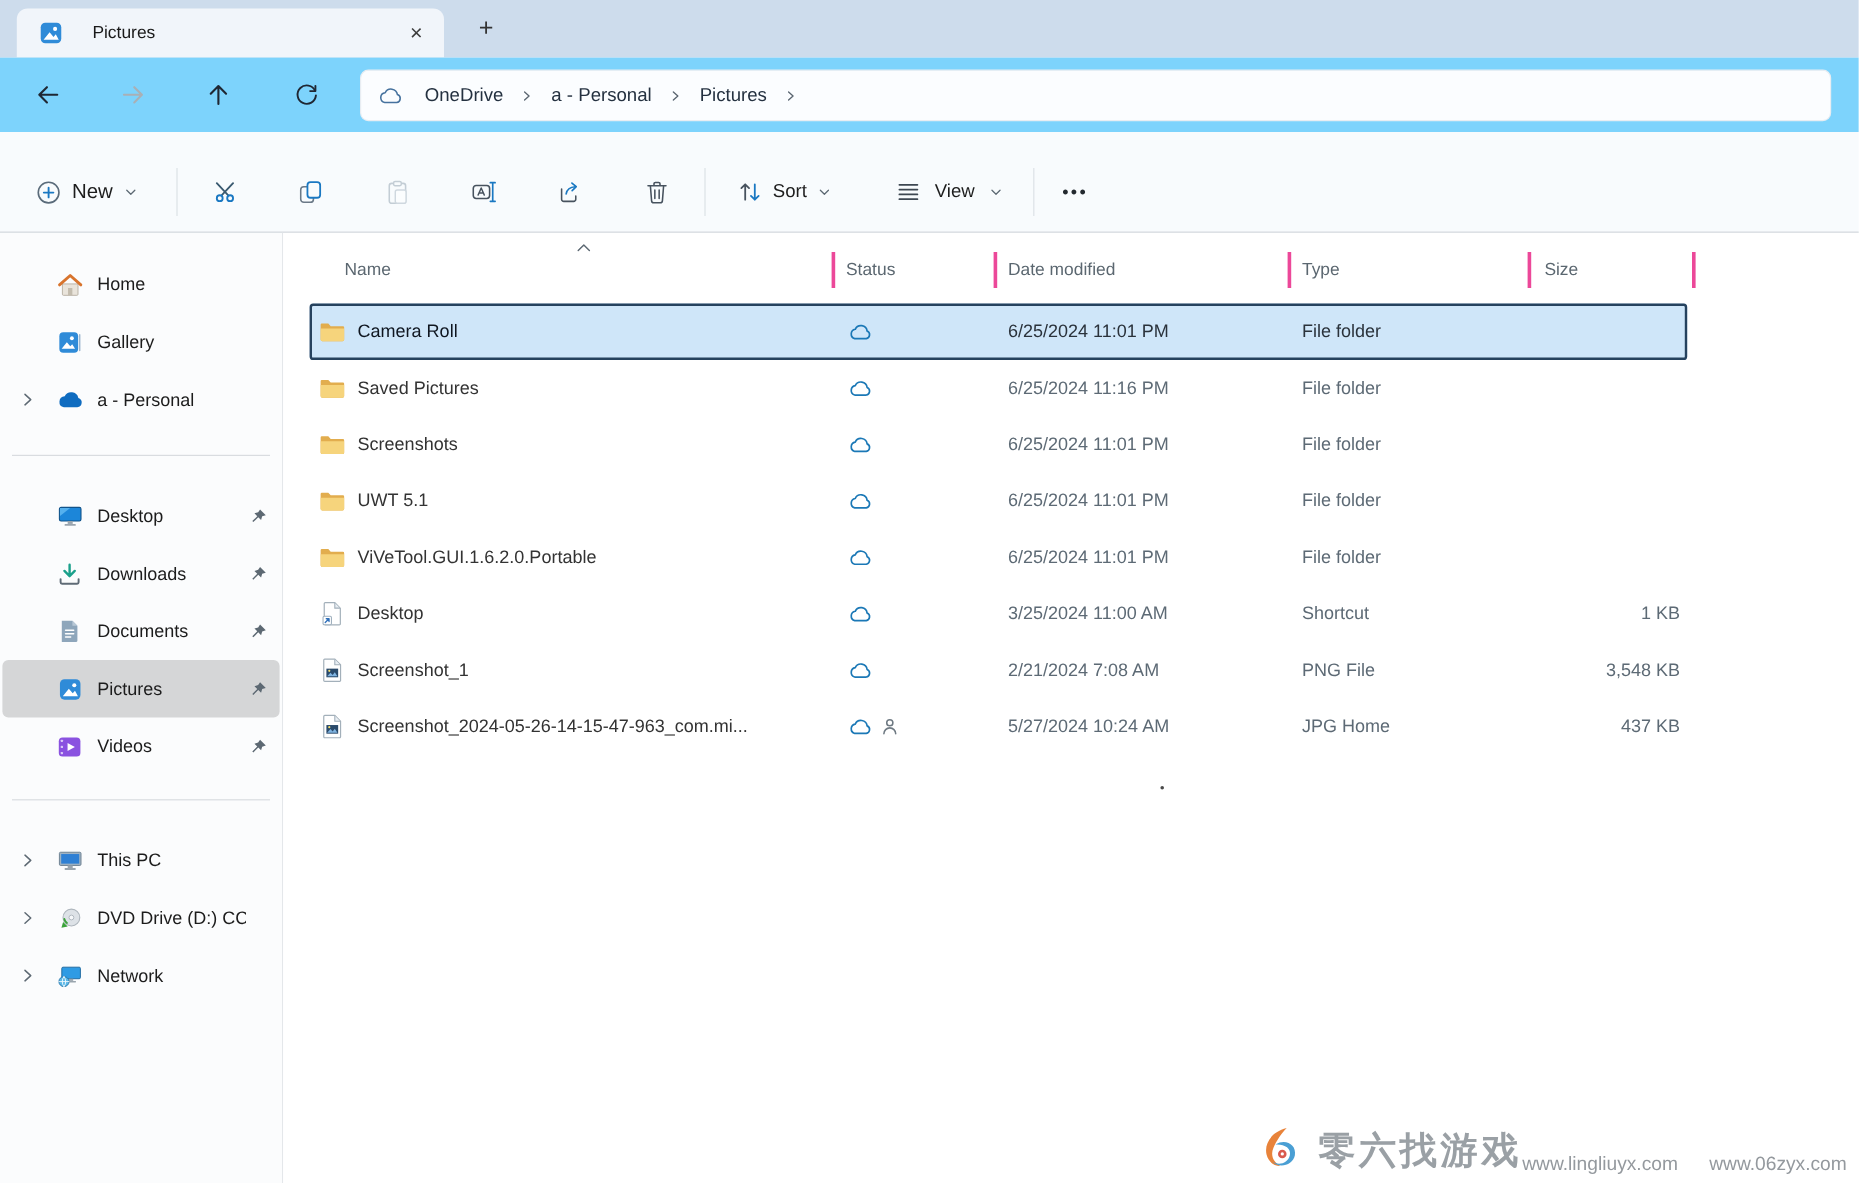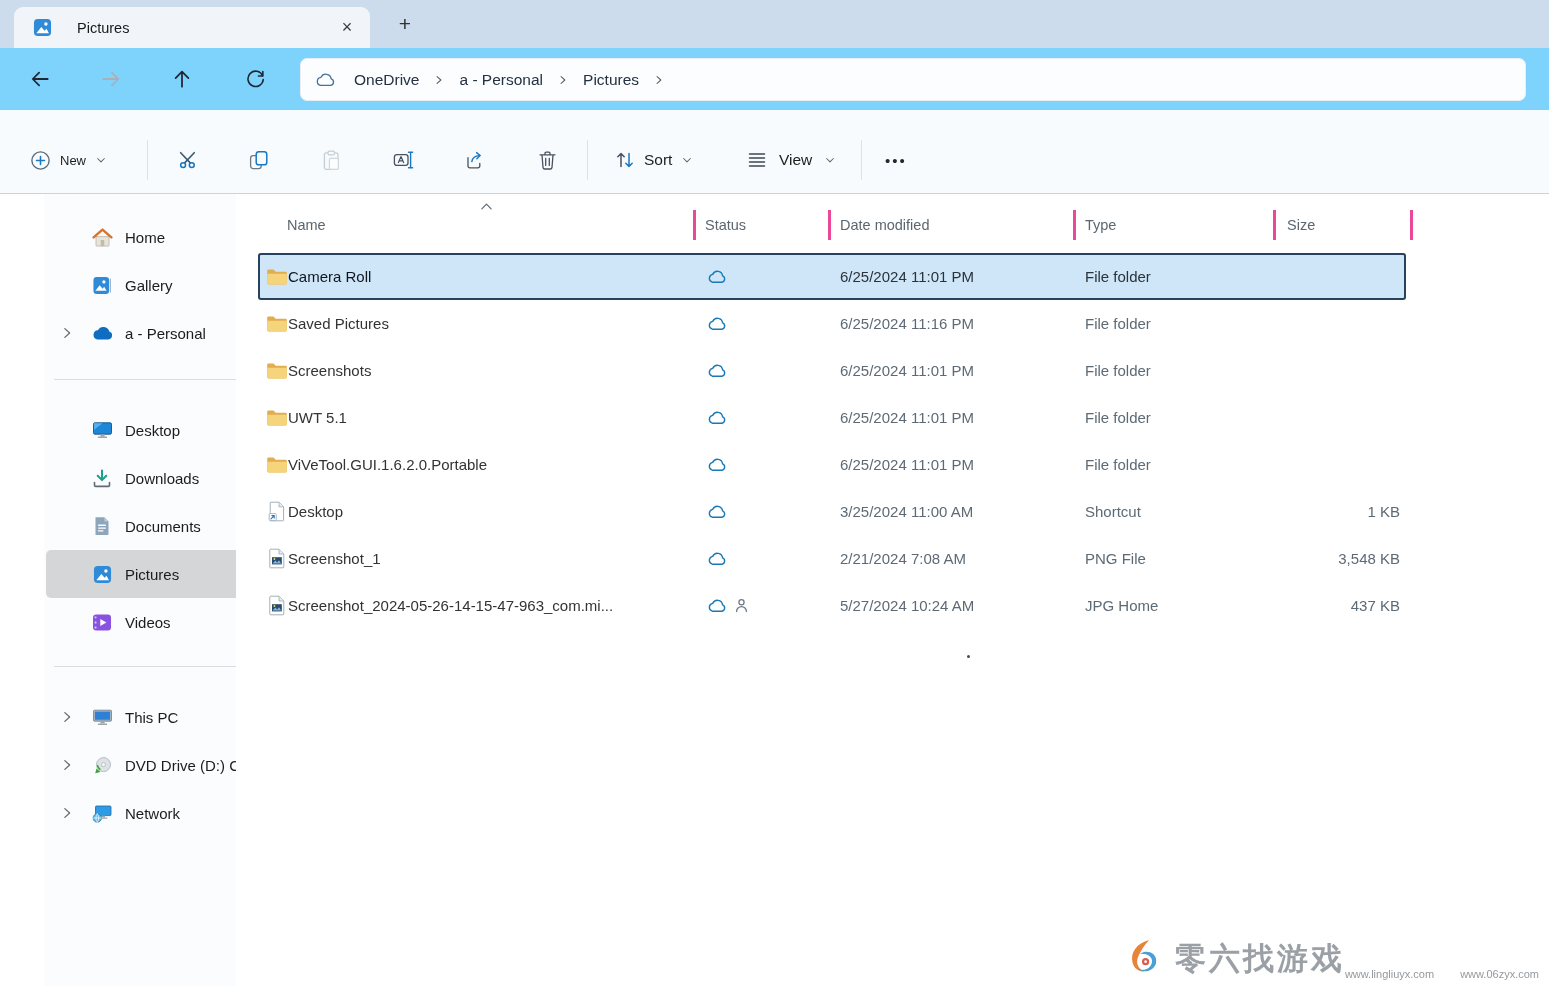--- a/index.html
+++ b/index.html
@@ -26,33 +26,33 @@
   .nav-back { left:23px; } .nav-fwd { left:94px; } .nav-up { left:165px; } .nav-refresh { left:238px; }
   .addressbar { position:absolute; left:300px; top:10px; width:1226px; height:43px; background:#fbfdff;
                 border:1px solid #e8edf2; border-radius:7px; display:flex; align-items:center; padding:0 14px; }
   .crumb { font-size:15.5px; color:#243140; padding:4px 8px; border-radius:4px; }
   .crumb-sep { padding:0 6px; display:flex; align-items:center; }
   .addr-cloud { margin-right:10px; display:flex; align-items:center; }
 
   
   .toolbar { position:absolute; top:110px; left:0; right:0; height:84px; background:#f8fbfd; border-bottom:1px solid #ccd2d7; }
   .tb-new { position:absolute; left:20px; top:139px; height:42px; display:flex; align-items:center; gap:9px; padding:0 10px; border-radius:5px; }
-  .tb-new-label { font-size:13px; color:#1d1d1d;text-align:center; }
+  .tb-new-label { font-size:17px; color:#1d1d1d;text-align:center; }
   .tb-iconbtn { position:absolute; top:138px; width:44px; height:44px; display:flex; align-items:center; justify-content:center; border-radius:5px; }
   .tb-cut{left:166px;} .tb-copy{left:237px;} .tb-paste{left:309px;} .tb-rename{left:381px;} .tb-share{left:453px;} .tb-delete{left:525px;}
   .tb-divider { position:absolute; top:140px; width:1px; height:40px; background:#dde2e6; }
   .tb-d1{left:147px;} .tb-d2{left:587px;} .tb-d3{left:861px;}
   .tb-drop { position:absolute; top:139px; height:42px; display:flex; align-items:center; gap:9px; padding:0 11px; border-radius:5px; }
   .tb-sort{left:604px;} .tb-view{left:736px;gap:12px;}
   .tb-drop-label { font-size:15.5px; color:#1d1d1d; }
   .tb-more { position:absolute; left:874px; top:139px; width:44px; height:42px; display:flex; align-items:center; justify-content:center;
              font-size:15px; letter-spacing:2px; color:#23292f; border-radius:5px; }
 
   
-  .sidebar { position:absolute; top:194px; left:0; width:236px; bottom:0; background:#fbfcfd; border-right:1px solid #e4e7ea; padding-top:19px;margin-left:44px; }
+  .sidebar { position:absolute; top:194px; left:0; width:236px; bottom:0; background:#fbfcfd; border-right:1px solid #e4e7ea; padding-top:19px; }
   .side-item { height:48px; display:flex; align-items:center; padding:0 12px 0 16px; font-size:15px; color:#1c1c1c; }
   .side-item.selected { background:#d5d6d7; border-radius:5px; margin:0 2px; padding:0 10px 0 14px; }
   .side-chevron { width:30px; display:flex; align-items:center; }
   .side-icon { width:24px; display:flex; align-items:center; justify-content:center; margin-right:11px; }
   .side-label { flex:1; white-space:nowrap; overflow:hidden; }
   .side-pin { width:18px; display:flex; align-items:center; justify-content:flex-end; }
   .side-divider { height:1px; background:#d9dce0; margin:22px 10px 26px 10px; }
   .side-divider.second { margin:20px 10px 26px 10px; }
 
   
@@ -60,35 +60,35 @@
   .listhead { position:absolute; left:22px; top:9px; display:grid; grid-template-columns:438px 135px 245px 200px 137px;
               align-items:center; height:44px; font-size:14.5px; color:#5b6770; }
   .lh-cell { height:30px; display:flex; align-items:center; border-right:3px solid #ec4899; padding-left:9px; position:relative; }
   .lh-name { padding-left:29px; }
   .lh-size { padding-left:11px; }
   .sort-caret { position:absolute; left:222px; top:-8px; }
   .rows { position:absolute; left:22px; top:59px; }
   .row { width:1148px; height:47px; display:grid; grid-template-columns:438px 135px 245px 200px 130px;
          align-items:center; font-size:15px; border-radius:3px; }
   .row.selected { background:var(--sel-bg); outline:2px solid var(--sel-border); outline-offset:-2px; }
-  .c-name { display:flex; align-items:center; gap:0; padding-left:8px; color:#333; overflow:hidden; white-space:nowrap; }
+  .c-name { display:flex; align-items:center; gap:10px; padding-left:8px; color:#333; overflow:hidden; white-space:nowrap; }
   .c-status { padding-left:11px; display:flex; align-items:center; gap:7px; }
   .c-date, .c-type { padding-left:9px; color:#5d6a75; }
   .c-size { text-align:right; padding-right:6px; color:#5d6a75; }
   .row.selected .c-name { color:#0f1620; }
   .row.selected .c-date, .row.selected .c-type { color:#2a323b; }
   .file-icon { width:22px; display:flex; align-items:center; justify-content:center; flex:none; }
 
   .stray-dot { position:absolute; left:731px; top:461px; width:3px; height:3px; border-radius:50%; background:#4a4a4a; }
 
   
   .watermark { position:absolute; right:10px; bottom:6px; display:flex; flex-direction:row; align-items:flex-end; }
   .wm-top { display:flex; align-items:center; gap:8px; }
   .wm-brand { font-size:31px; font-weight:bold; color:#9aa0a5; letter-spacing:3px; }
-  .wm-urls { display:flex; gap:26px; font-size:11px; color:#94999e; margin-top:14px; }
+  .wm-urls { display:flex; gap:26px; font-size:16px; color:#94999e; margin-top:14px; }
 </style>
 </head>
 <body style="--accent: #1a78c2; --sel-bg: #cfe6f9; --sel-border: #26425e;">
 
 <div class="tabstrip">
   <div class="tab">
     <span class="side-icon">
         <svg width="19" height="19" viewBox="0 0 20 20">
           <rect x="1" y="1" width="18" height="18" rx="4" fill="#2f8bd8"></rect>
           <circle cx="13.6" cy="6.4" r="1.8" fill="#fff"></circle>

